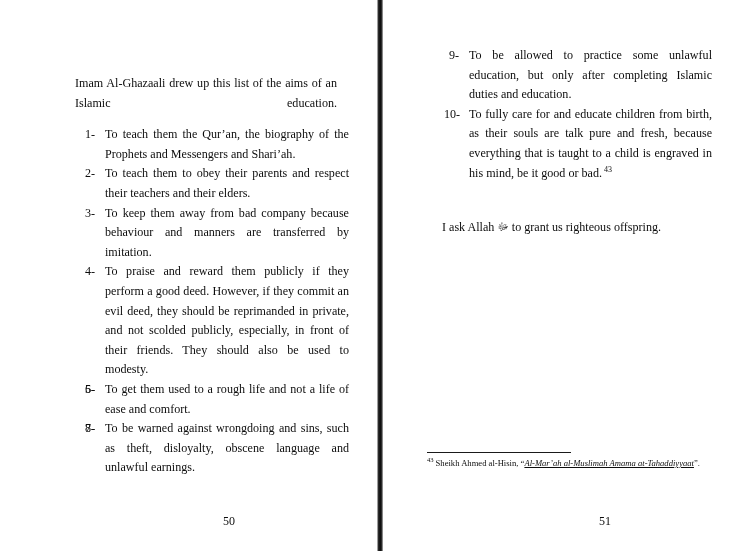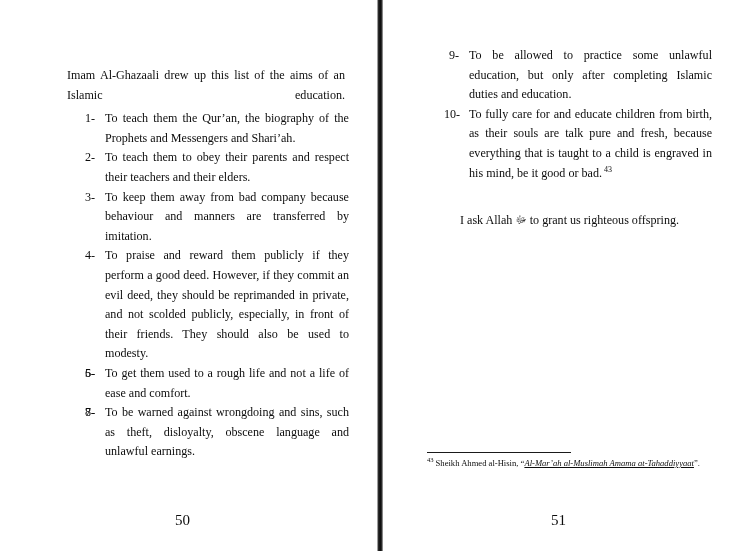--- a/index.html
+++ b/index.html
@@ -51,21 +51,21 @@
     top: 62px;
     width: 286px;
   }
   .page-right .textblock {
     left: 50px;   
     top: 46px;
     width: 285px;
   }
 
   p.para {
-    margin: 4px;
+    margin: 12px;
     text-align: justify;
   }
 
   
   ol.aims {
     list-style: none;
     margin: 0;
     padding: 0;
   }
   ol.aims li {
@@ -92,22 +92,22 @@
     text-align: justify;
   }
   
   .stretch {
     text-align-last: justify;
   }
 
   .spacer-sm { height: 19px; }
 
   .closing {
-    margin: 8px;
-    text-align: center;
+    margin: 15px;
+    text-align: left;
   }
   .glyph {
     font-family: "DejaVu Sans", sans-serif;
     font-size: 10px;
     vertical-align: 1px;
     letter-spacing: -0.4px;
   }
 
   sup.fnref {
     font-size: 8px;
@@ -140,22 +140,22 @@
     vertical-align: super;
     line-height: 0;
     margin-right: 2px;
   }
   .footnote i { font-style: italic; text-decoration: underline; }
 
   
   .folio {
     position: absolute;
     bottom: 22px;
-    font-size: 15px;
-    text-align: left;
+    font-size: 12px;
+    text-align: right;
     width: 60px;
   }
   .page-left  .folio { left: 175px; }
   .page-right .folio { left: 174px; }
 </style>
 </head>
 <body>
 
 <div class="spread">
 

